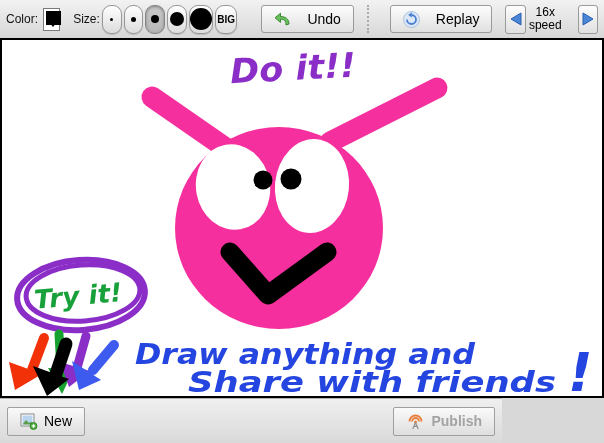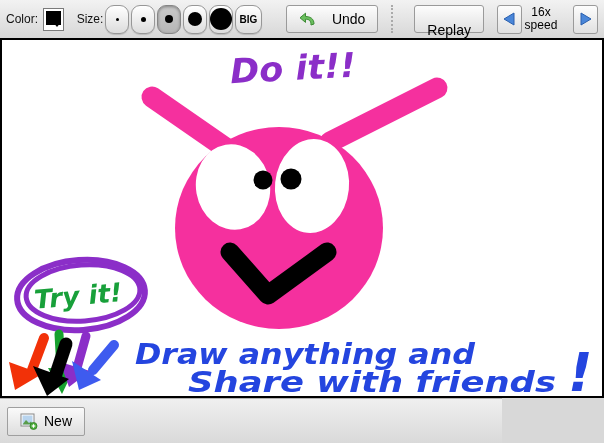--- a/index.html
+++ b/index.html
@@ -45,21 +45,21 @@
   .bigbtn { width:33px; font-weight:bold; font-size:10px; color:#000; font-family:"Liberation Sans",sans-serif; }
 
   .bar-btn {
     height:28px; padding:0 12px; margin-left:24px;
     border:1px solid #9a9a9a; border-radius:3px;
     background:linear-gradient(#fdfdfd,#e0e0e0);
     display:flex; align-items:center; gap:16px;
     font-size:14px; color:#000; cursor:pointer;
     font-family:"Liberation Sans",sans-serif;
   }
-  .bar-btn.replay { margin-left:8px;flex-direction:column; }
+  .bar-btn.replay { margin-left:8px; }
   .sep { height:28px; border-left:2px dotted #aaaaaa; margin:0 13px; }
   .nav-btn {
     width:30px; height:29px; margin-left:13px;
     border:1px solid #9a9a9a; border-radius:3px;
     background:linear-gradient(#fdfdfd,#e0e0e0);
     display:flex; align-items:center; justify-content:center; cursor:pointer;
   }
   .nav-btn + .speed { margin:0 3px; }
   .speed { width:40px; text-align:center; font-size:12px; line-height:13px; color:#000; display:flex; flex-direction:column; }
 
@@ -210,15 +210,24 @@
         <rect x="1" y="1" width="13" height="12" fill="#ffffff" stroke="#888888"></rect>
         <rect x="2.5" y="2.5" width="10" height="9" fill="#b8d4ee"></rect>
         <path d="M2.5 11.5 L6 7 L9 10 L11 8.5 L12.5 11.5 Z" fill="#5a9c4a"></path>
         <circle cx="13.5" cy="13" r="3.5" fill="#4cae3c" stroke="#2c7c20" stroke-width="0.8"></circle>
         <rect x="11.7" y="12.4" width="3.6" height="1.2" fill="#ffffff"></rect>
         <rect x="12.9" y="11.2" width="1.2" height="3.6" fill="#ffffff"></rect>
       </svg>
       <span>New</span>
     </button>
 
+    <button class="foot-btn">
+      <svg width="19" height="17" viewBox="0 0 19 17">
+        <path d="M3.5 8.5 A6 6 0 0 1 15.5 8.5" fill="none" stroke="#e8803c" stroke-width="1.8"></path>
+        <path d="M6 8.5 A3.5 3.5 0 0 1 13 8.5" fill="none" stroke="#e8803c" stroke-width="1.8"></path>
+        <circle cx="9.5" cy="9" r="1.5" fill="#e8803c"></circle>
+        <path d="M9.5 9.5 L6.8 16 M9.5 9.5 L12.2 16 M7.5 13.3 L11.5 13.3" stroke="#929292" stroke-width="1.2" fill="none"></path>
+      </svg>
+      <span class="disabled-label">Publish</span>
+    </button>
   </div>
 
 </div>
 
 </body></html>

